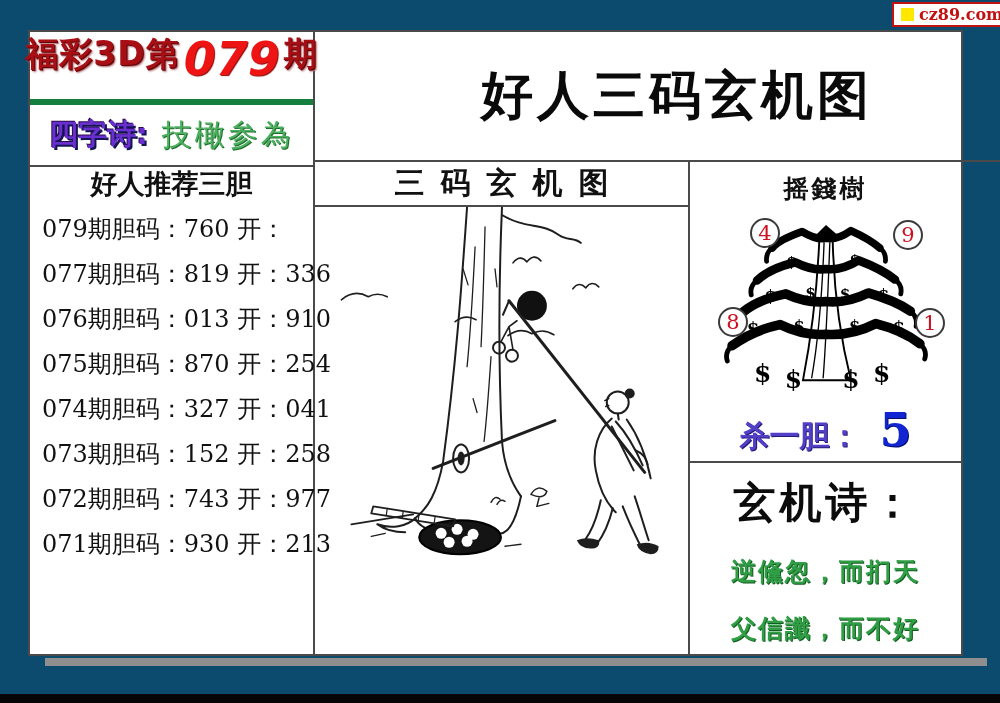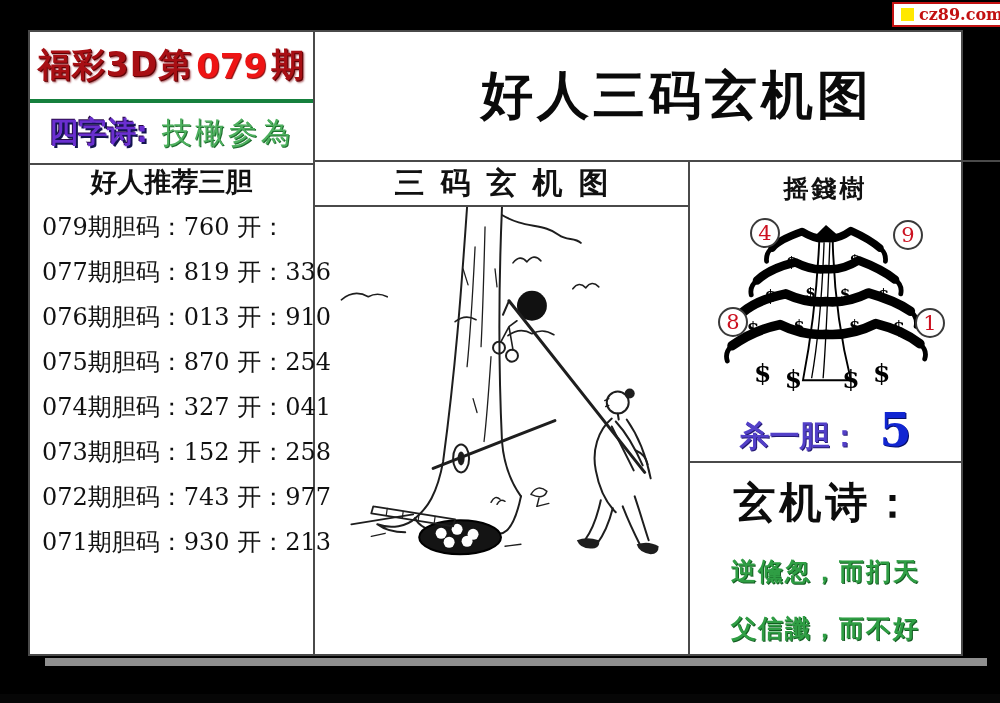--- a/index.html
+++ b/index.html
@@ -1,34 +1,34 @@
 <!DOCTYPE html>
 <html><head>
 <meta charset="utf-8">
 <style>
   html,body{margin:0;padding:0;}
   body{width:1000px;height:703px;background:#f6f6f6;font-family:"DejaVu Sans",sans-serif;overflow:hidden;}
-  .page{position:relative;width:1000px;height:703px;background:#000000;}
+  .page{position:relative;width:1000px;height:703px;background:#0c4a6e;}
 
   
   .badge{position:absolute;left:892px;top:2px;height:21px;display:flex;align-items:center;gap:5px;
          padding:0 7px;background:#fff;border:2px solid #c21111;}
   .badge .sq{width:13px;height:13px;background:#ffe800;}
   .badge .txt{font-family:"DejaVu Serif",serif;font-weight:bold;font-size:16px;color:#c21111;line-height:1;}
 
   
   .frame{position:absolute;left:28px;top:30px;width:931px;height:622px;border:2px solid #4a4a4a;background:#fff;}
 
   
   .left-col{position:absolute;left:0;top:0;width:283px;height:622px;border-right:2px solid #4a4a4a;background:#fff;}
-  .issue-row{height:67px;border-bottom:4px solid #15803d;display:flex;align-items:center;justify-content:center;
+  .issue-row{height:67px;border-bottom:6px solid #15803d;display:flex;justify-content:center;
              white-space:nowrap;}
   .issue-main{font-weight:bold;font-size:33px;color:#a80f14;
               text-shadow:1px 1px 0 #5e0406,2px 2px 2px #b0656a;letter-spacing:1px;}
-  .issue-num{font-weight:bold;font-size:34px;color:#ee1414;margin:8px 4px;
+  .issue-num{font-weight:bold;font-style:italic;font-size:46px;color:#ee1414;margin:0 4px;
              text-shadow:1px 1px 1px #8c0a0a;}
   .poem-row{height:60px;border-bottom:2px solid #4a4a4a;display:flex;align-items:center;justify-content:center;gap:14px;
             white-space:nowrap;}
   .poem-label{font-weight:bold;font-size:29px;color:#6a2fd0;
               text-shadow:2px 2px 0 #141450,-1px -1px 0 #2a0a4a;}
   .poem-green{font-weight:normal;font-size:30px;color:#4db05e;letter-spacing:3px;
               text-shadow:1px 1px 0 #1e6e2e;}
   .list-area{}
   .list-heading{text-align:center;font-family:"DejaVu Serif",serif;font-weight:bold;font-size:27px;color:#111;
                 line-height:34px;margin-bottom:6px;}

